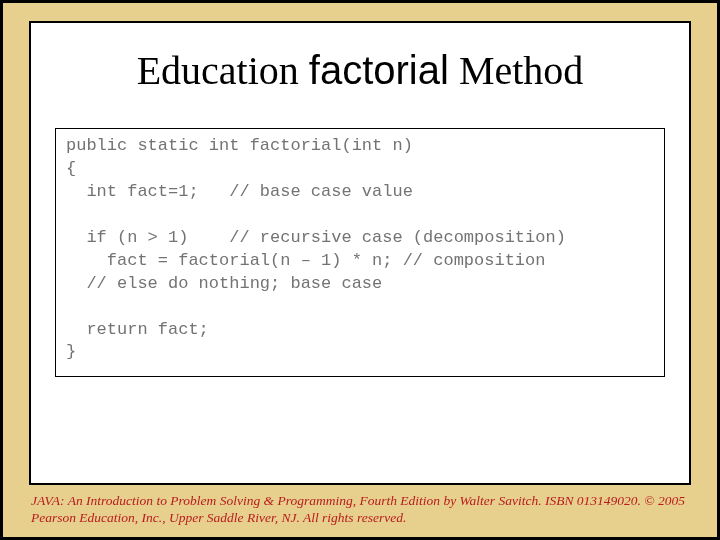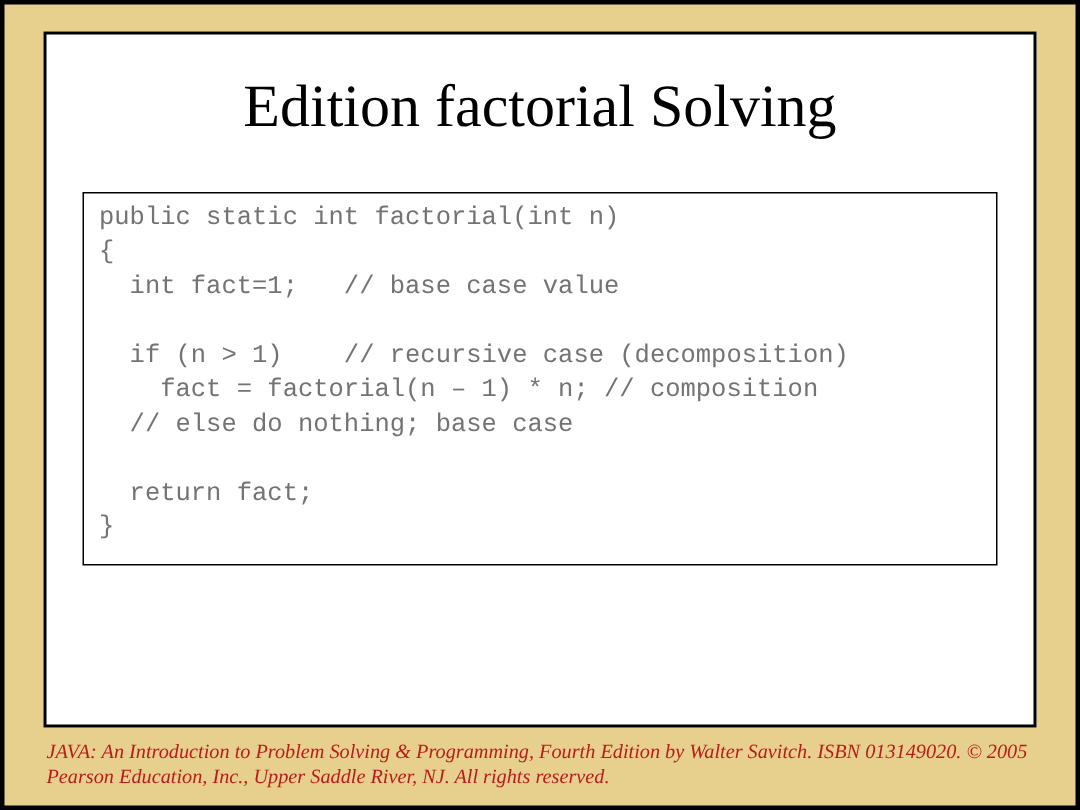--- a/index.html
+++ b/index.html
@@ -32,21 +32,21 @@
   }
   .title {
     font-size: 40px;
     text-align: center;
     margin: 6px 0 34px 0;
     font-weight: normal;
     color: #000;
     white-space: nowrap;
   }
   .title .mono {
-    font-family: Liberation Serif, serif;
+    font-family: Liberation Sans, sans-serif;
   }
   .codebox {
     border: 1.5px solid #000;
     padding: 6px 10px 12px 10px;
     font-family: "Courier New", Courier, monospace;
     font-size: 17px;
     line-height: 1.35;
     white-space: pre;
     color: #737373;
   }
@@ -61,21 +61,21 @@
     color: #b91c1c;
     font-family: "Times New Roman", Times, serif;
   }
 </style>
 </head>
 <body>
 
 <div class="slide">
   <div class="inner">
     <h1 class="title">
-      <span>Edition </span><span class="mono">factorial</span><span> Solving</span>
+      <span>Education </span><span class="mono">factorial</span><span> Method</span>
     </h1>
     <div class="codebox">public static int factorial(int n)
 {
   int fact=1;   // base case value
 
   if (n &gt; 1)    // recursive case (decomposition)
     fact = factorial(n – 1) * n; // composition
   // else do nothing; base case
 
   return fact;

